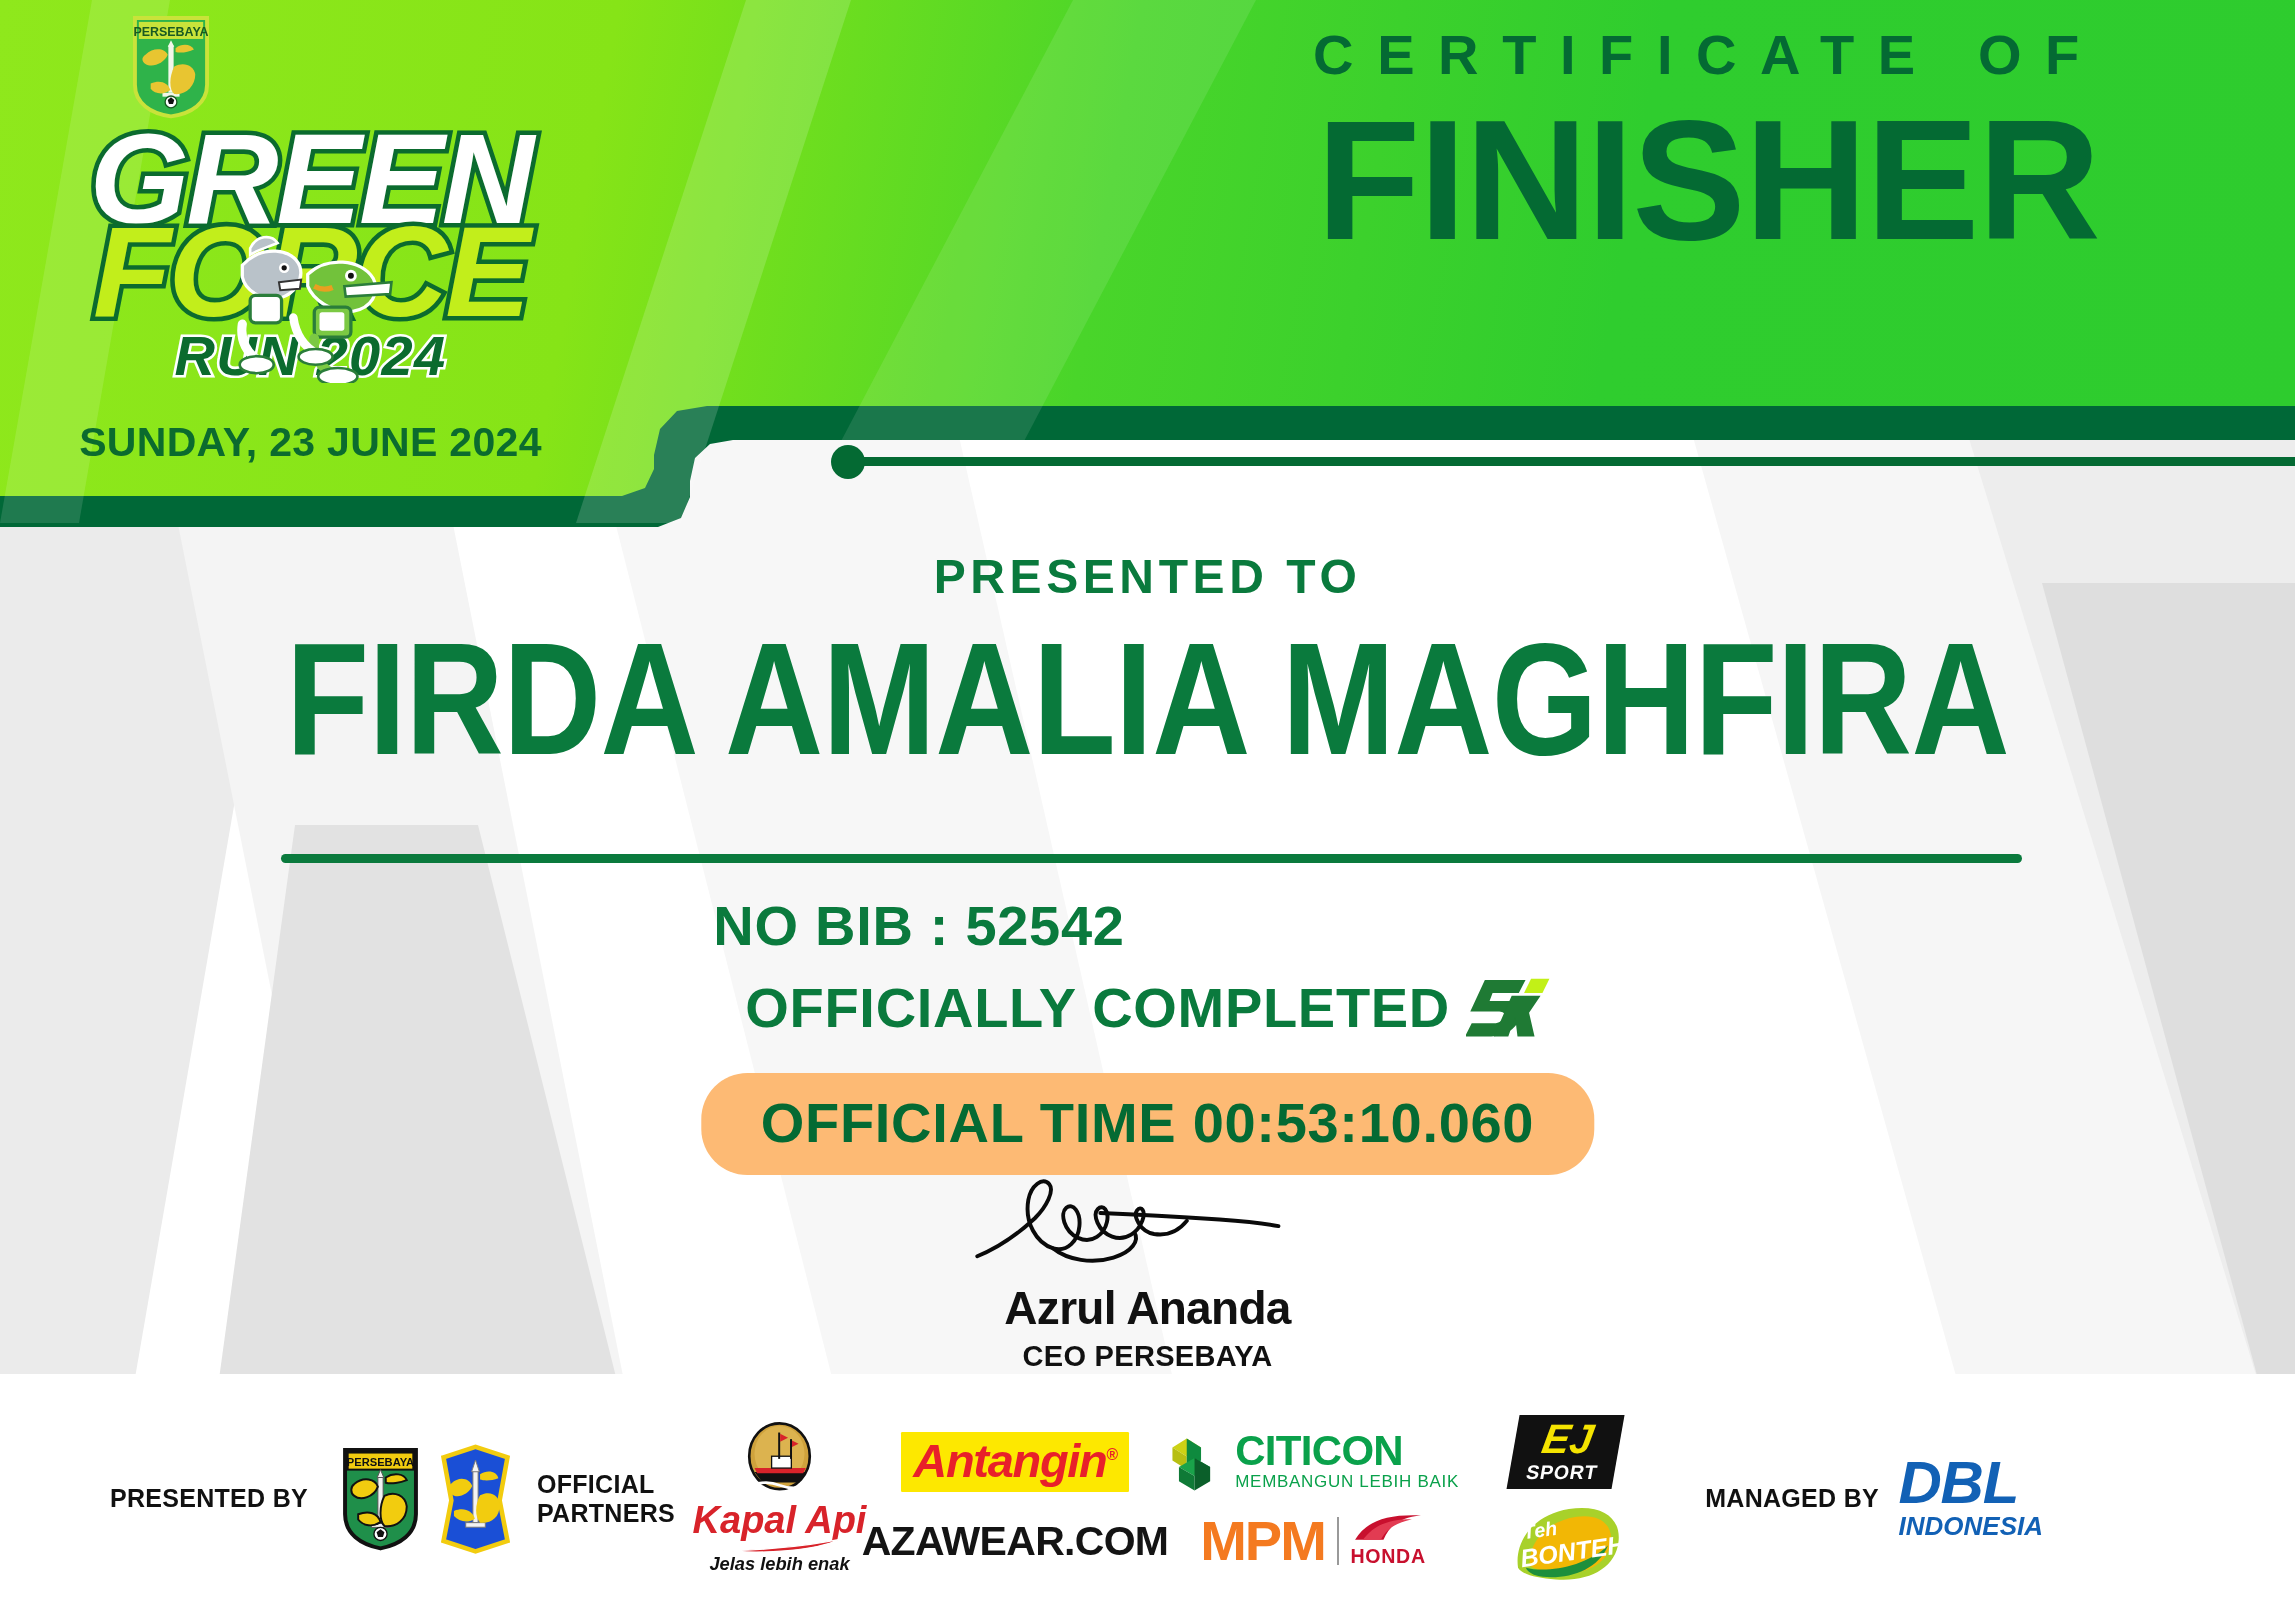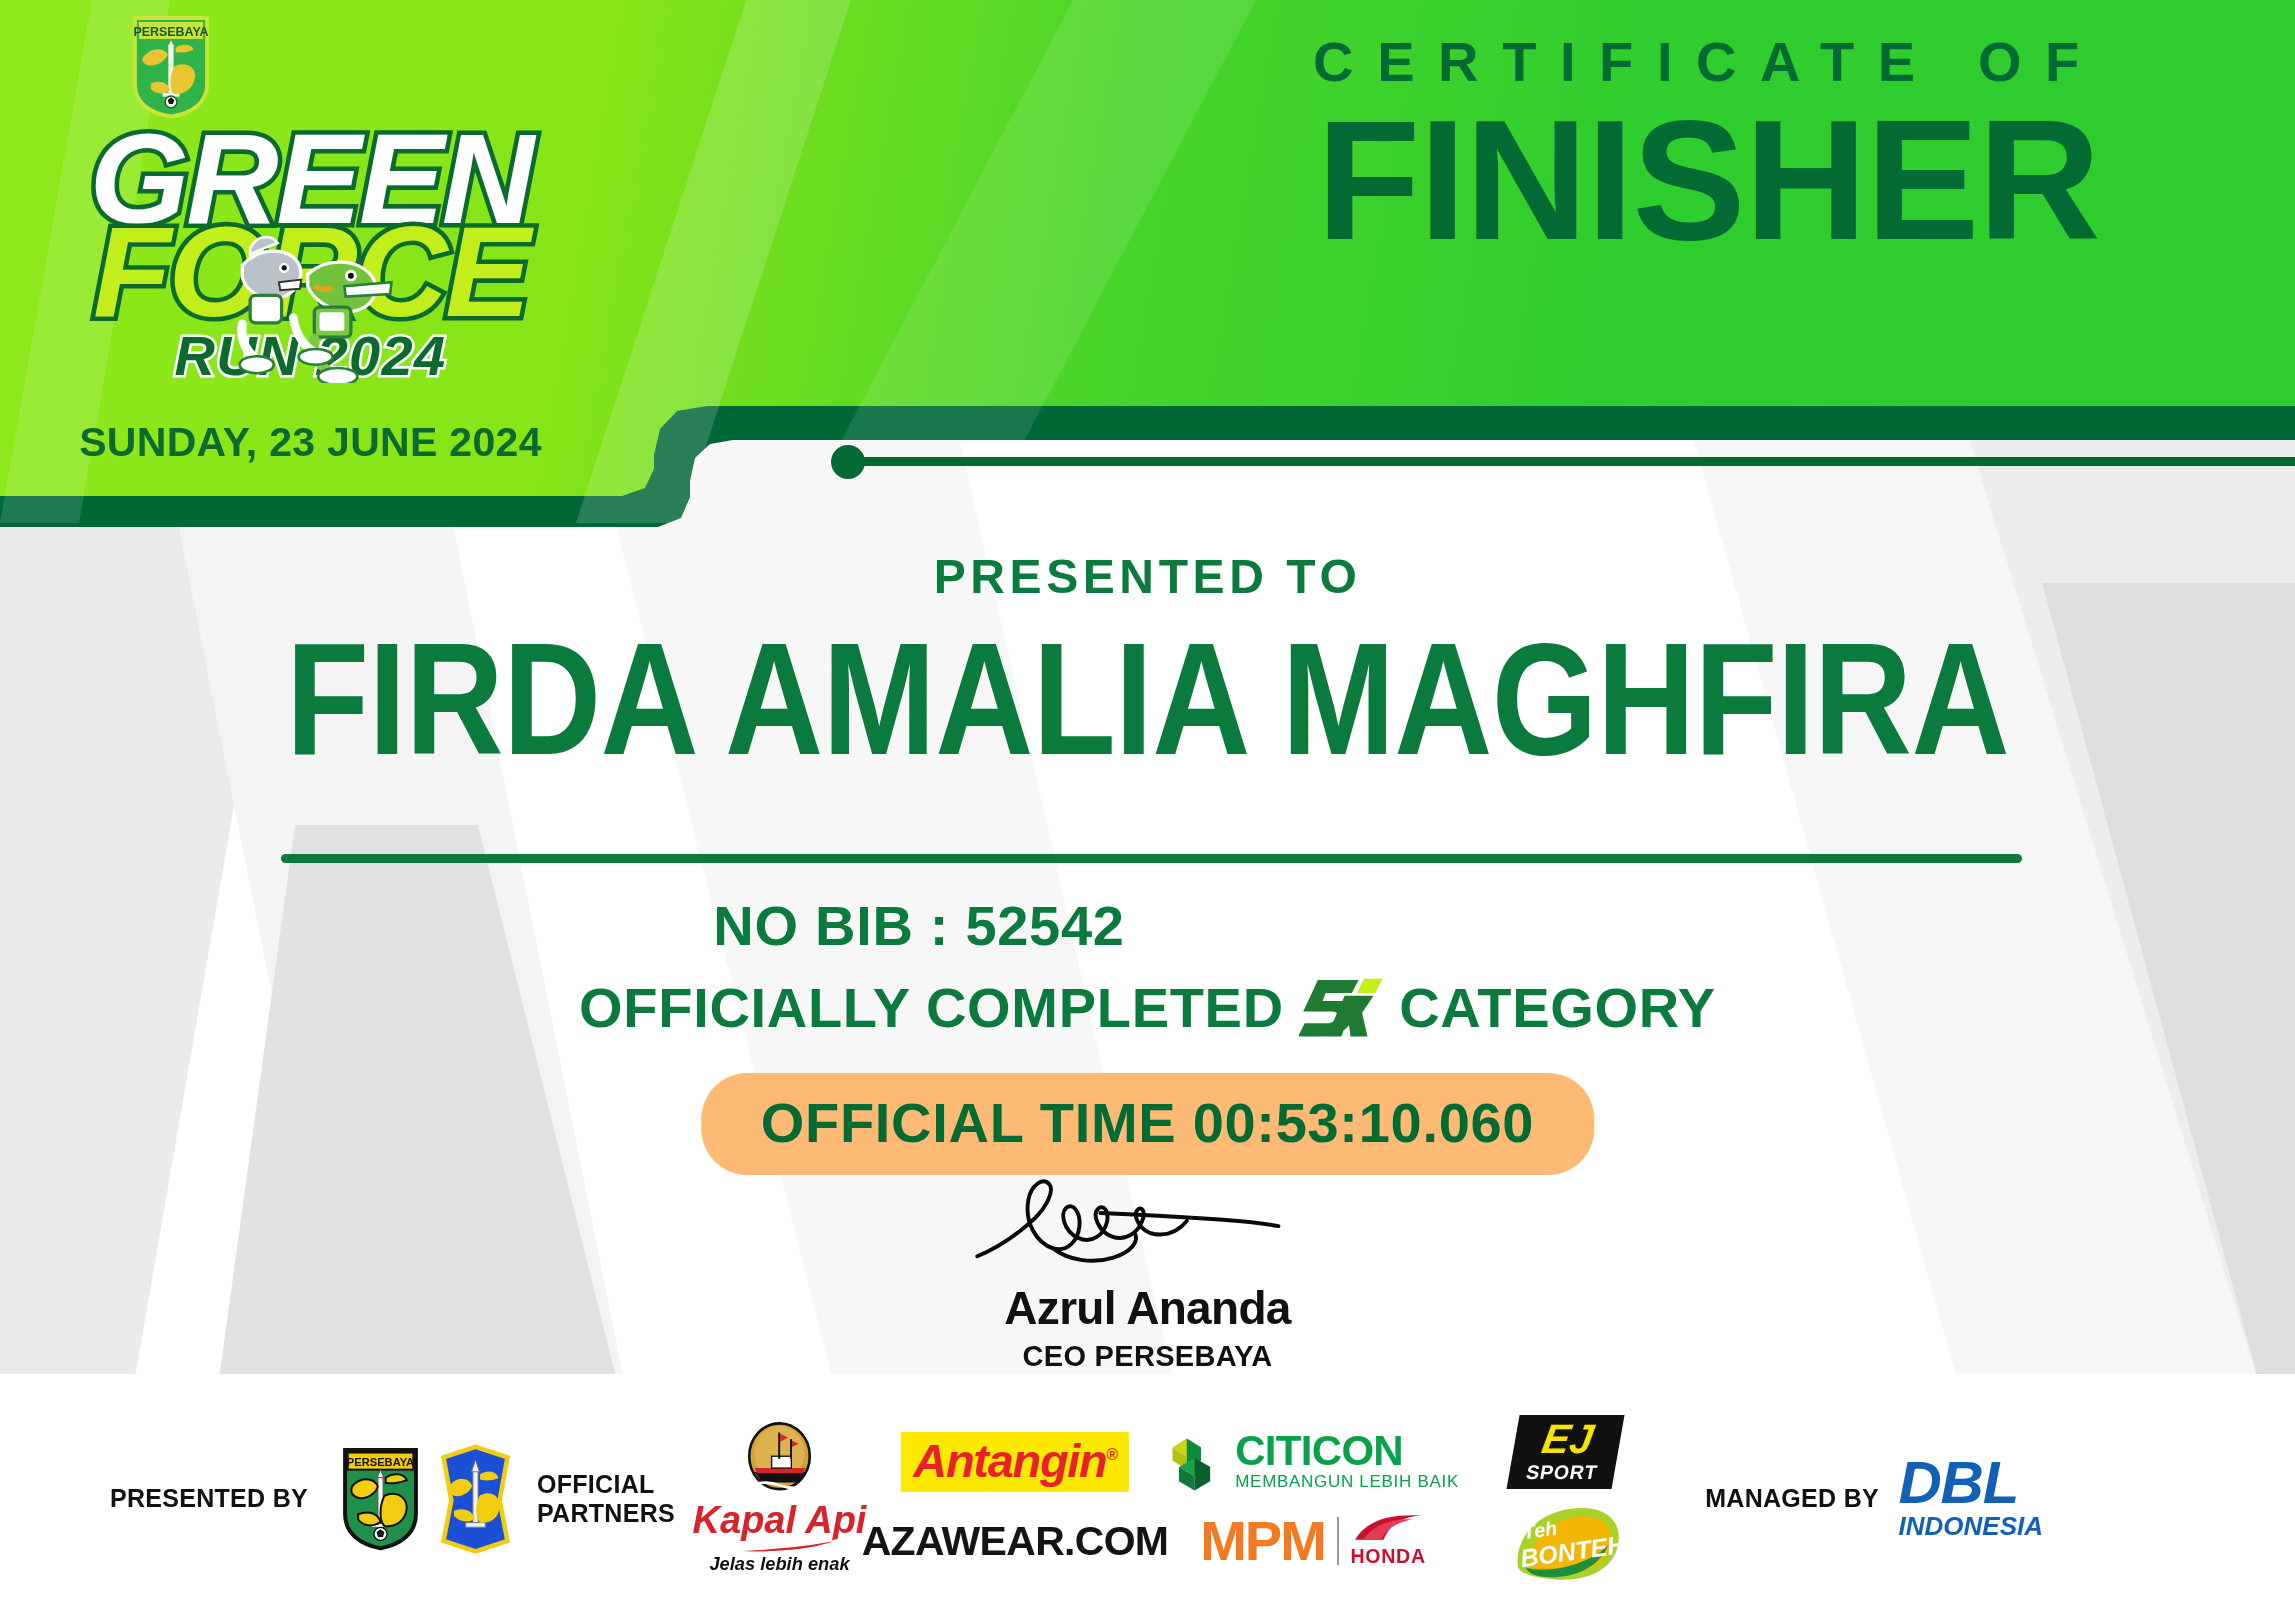--- a/index.html
+++ b/index.html
@@ -47,21 +47,21 @@
     text-align:center;margin-top:1.3px;
   }
   .gf-date{
     position:absolute;left:39px;top:419px;width:543px;text-align:center;
     font-weight:bold;font-size:41px;color:#0b6b2e;letter-spacing:0.3px;z-index:9;
     font-family:"Liberation Sans", sans-serif;
   }
 
   
   .cert-of{
-    position:absolute;left:1165px;top:29px;width:1086px;text-align:center;
+    position:absolute;left:1165px;top:22px;width:1086px;text-align:center;
     font-weight:bold;font-size:56px;letter-spacing:23.6px;color:#046a33;z-index:9;
   }
   .finisher{
     position:absolute;left:1152px;top:95px;width:1112px;text-align:center;
     font-weight:bold;font-size:170px;line-height:1;letter-spacing:-1.3px;color:#046a33;z-index:9;
   }
 
   
   .body-wrap{position:absolute;left:0;top:497px;width:2295px;height:877px;z-index:6;}
   .dotline{position:absolute;left:831px;top:-52px;width:1464px;height:19.6px;}
@@ -262,21 +262,20 @@
       <span>OFFICIALLY COMPLETED</span>
       <span class="logo5k">
         <svg width="84" height="63" viewBox="0 0 128 96">
           <g transform="skewX(-12)">
             <path d="M30 6 H92 L86 26 H46 L44 38 H74 C92 38 100 50 96 66 C92 82 78 92 58 92 H18 L24 72 H58 C66 72 70 68 71 62 C72 56 68 54 60 54 H18 Z" fill="#1f7a34"></path>
             <path d="M96 30 H120 L108 56 L124 92 H98 L88 62 L84 92 H62 L76 30 Z" fill="#1f7a34"></path>
             <path d="M100 4 H128 L122 26 H94 Z" fill="#c2f017"></path>
           </g>
         </svg>
       </span>
-      <span>CATEGORY</span>
     </div>
 
     <div class="time-badge">OFFICIAL TIME 00:53:10.060</div>
 
     <div class="sig-block">
       <span class="sig-svg">
         <svg width="419" height="105" viewBox="0 0 640 160">
           <g fill="none" stroke="#0a0a0a" stroke-width="6" stroke-linecap="round">
             <path d="M60 130 C90 118 120 98 148 72 C166 54 178 30 170 20 C160 8 142 22 138 44 C132 78 150 110 176 118 C198 124 214 106 216 84 C218 62 206 48 196 56 C186 64 192 92 214 102 C236 112 254 96 258 78 C262 60 252 50 244 58 C236 66 244 92 266 100 C288 108 306 92 312 76 C318 60 310 52 304 60 C298 68 308 92 330 96 C356 100 372 86 380 76"></path>
             <path d="M248 64 C300 66 372 70 430 74 C470 77 498 80 520 84"></path>

